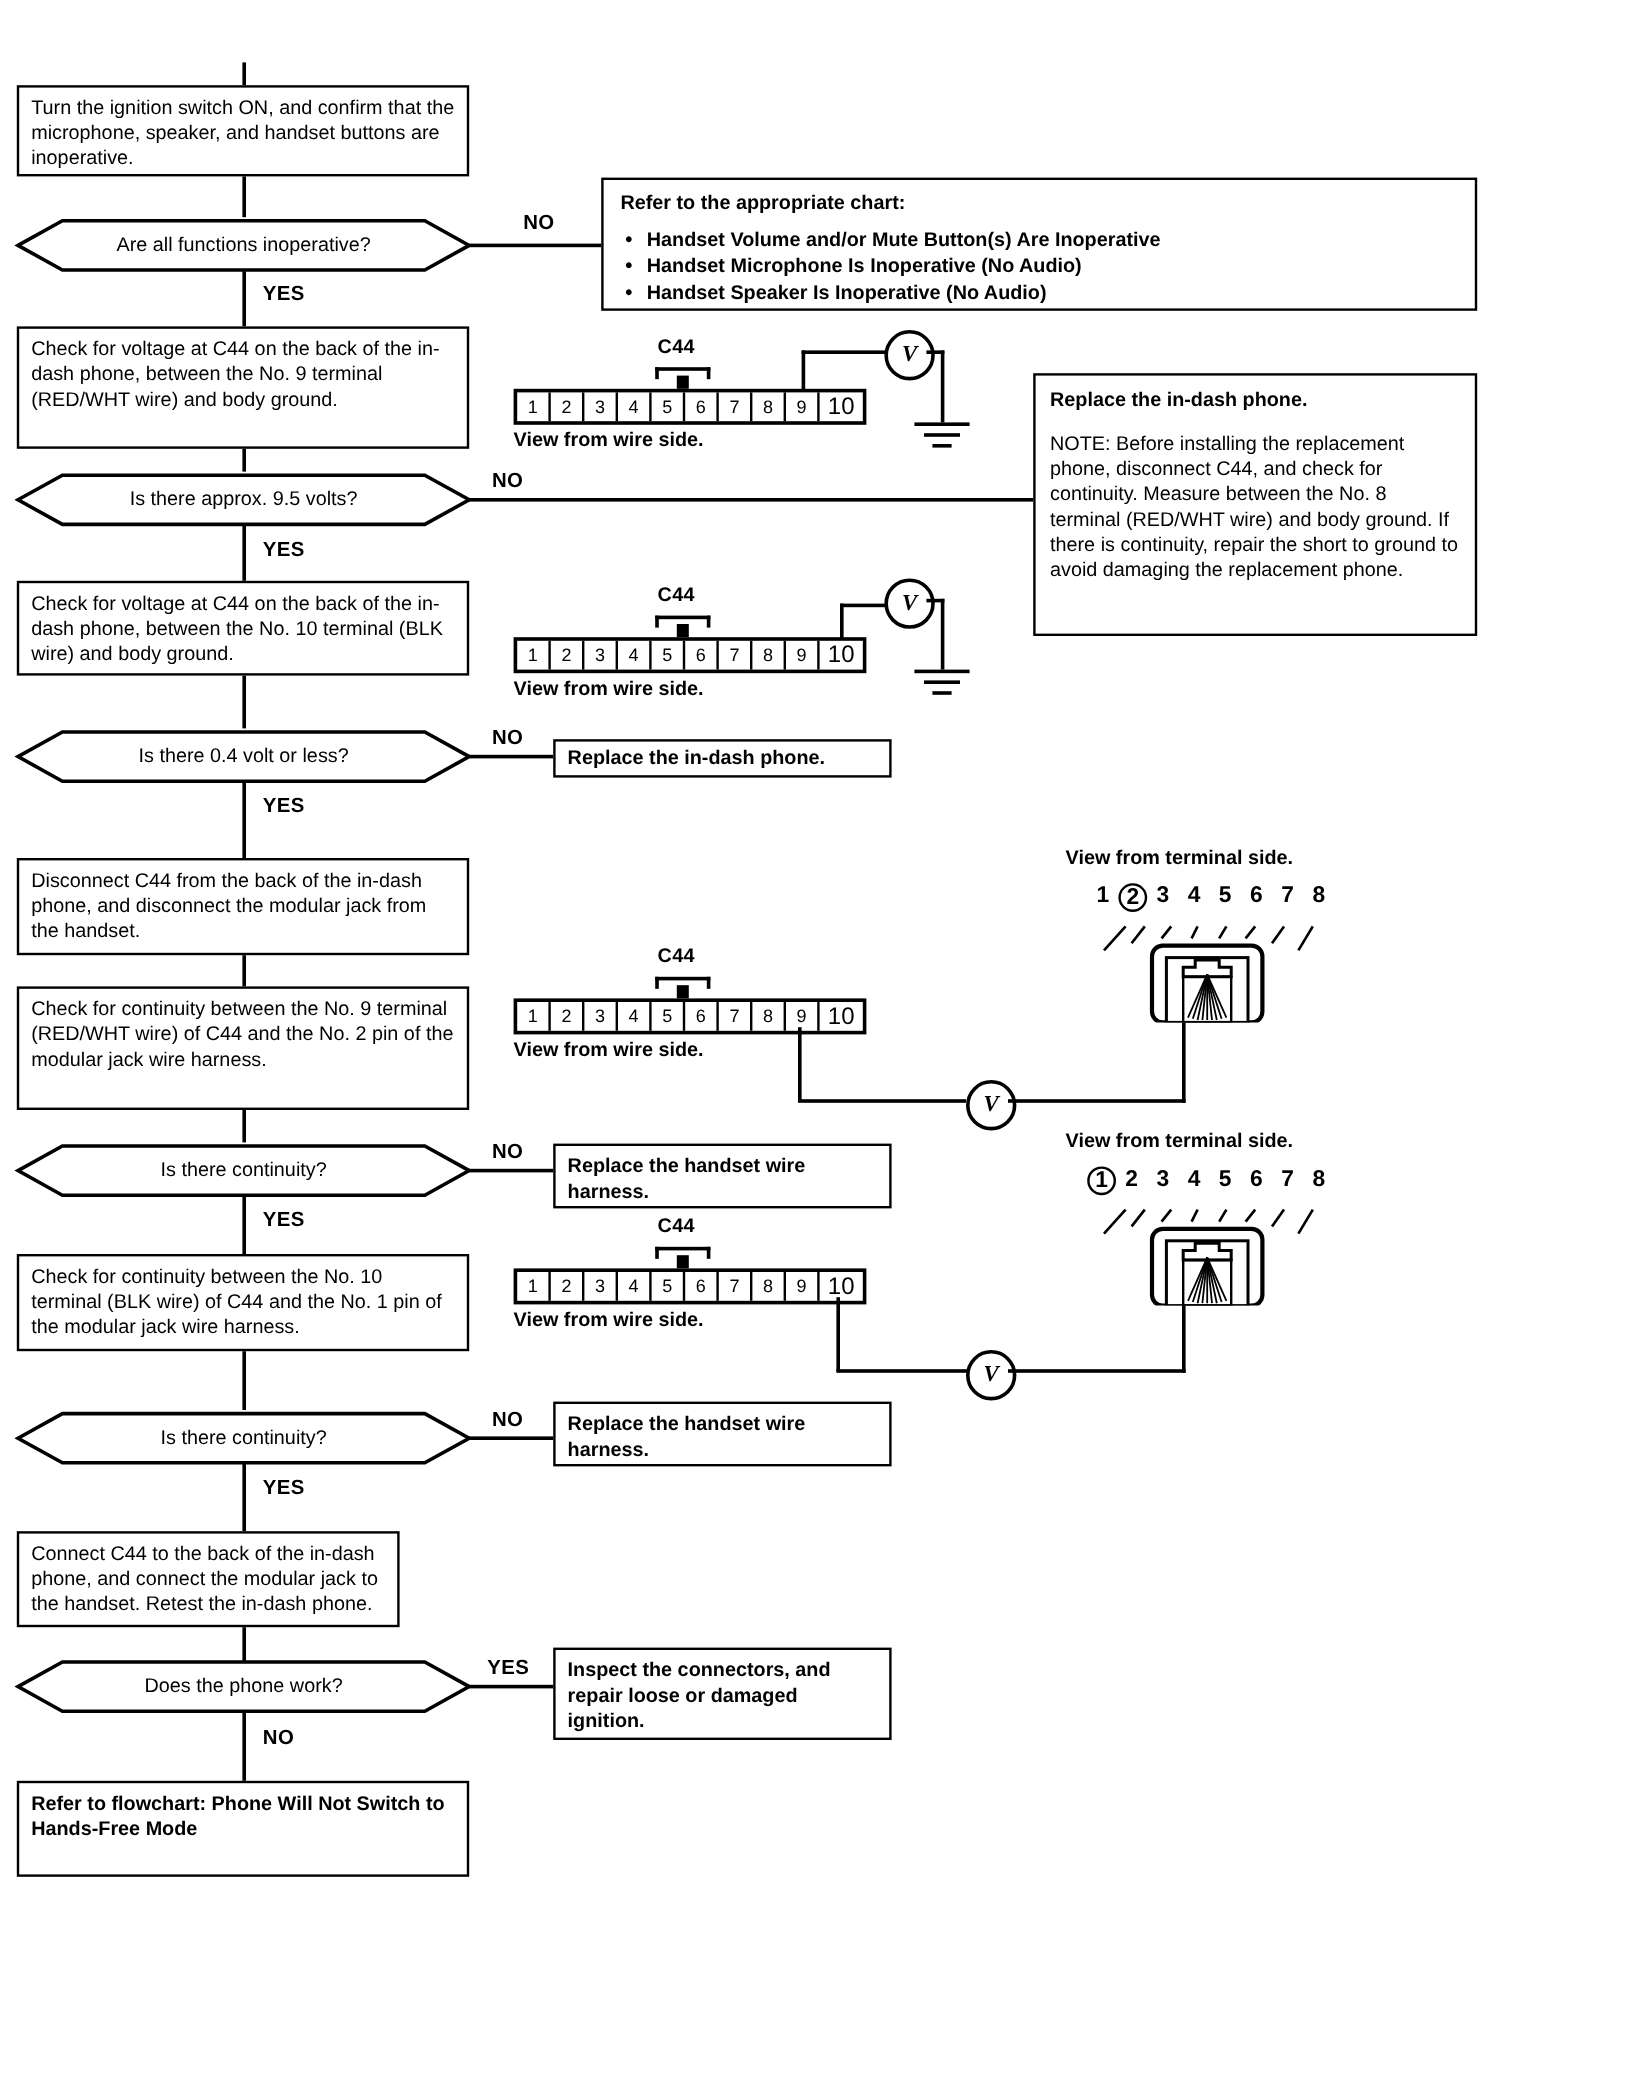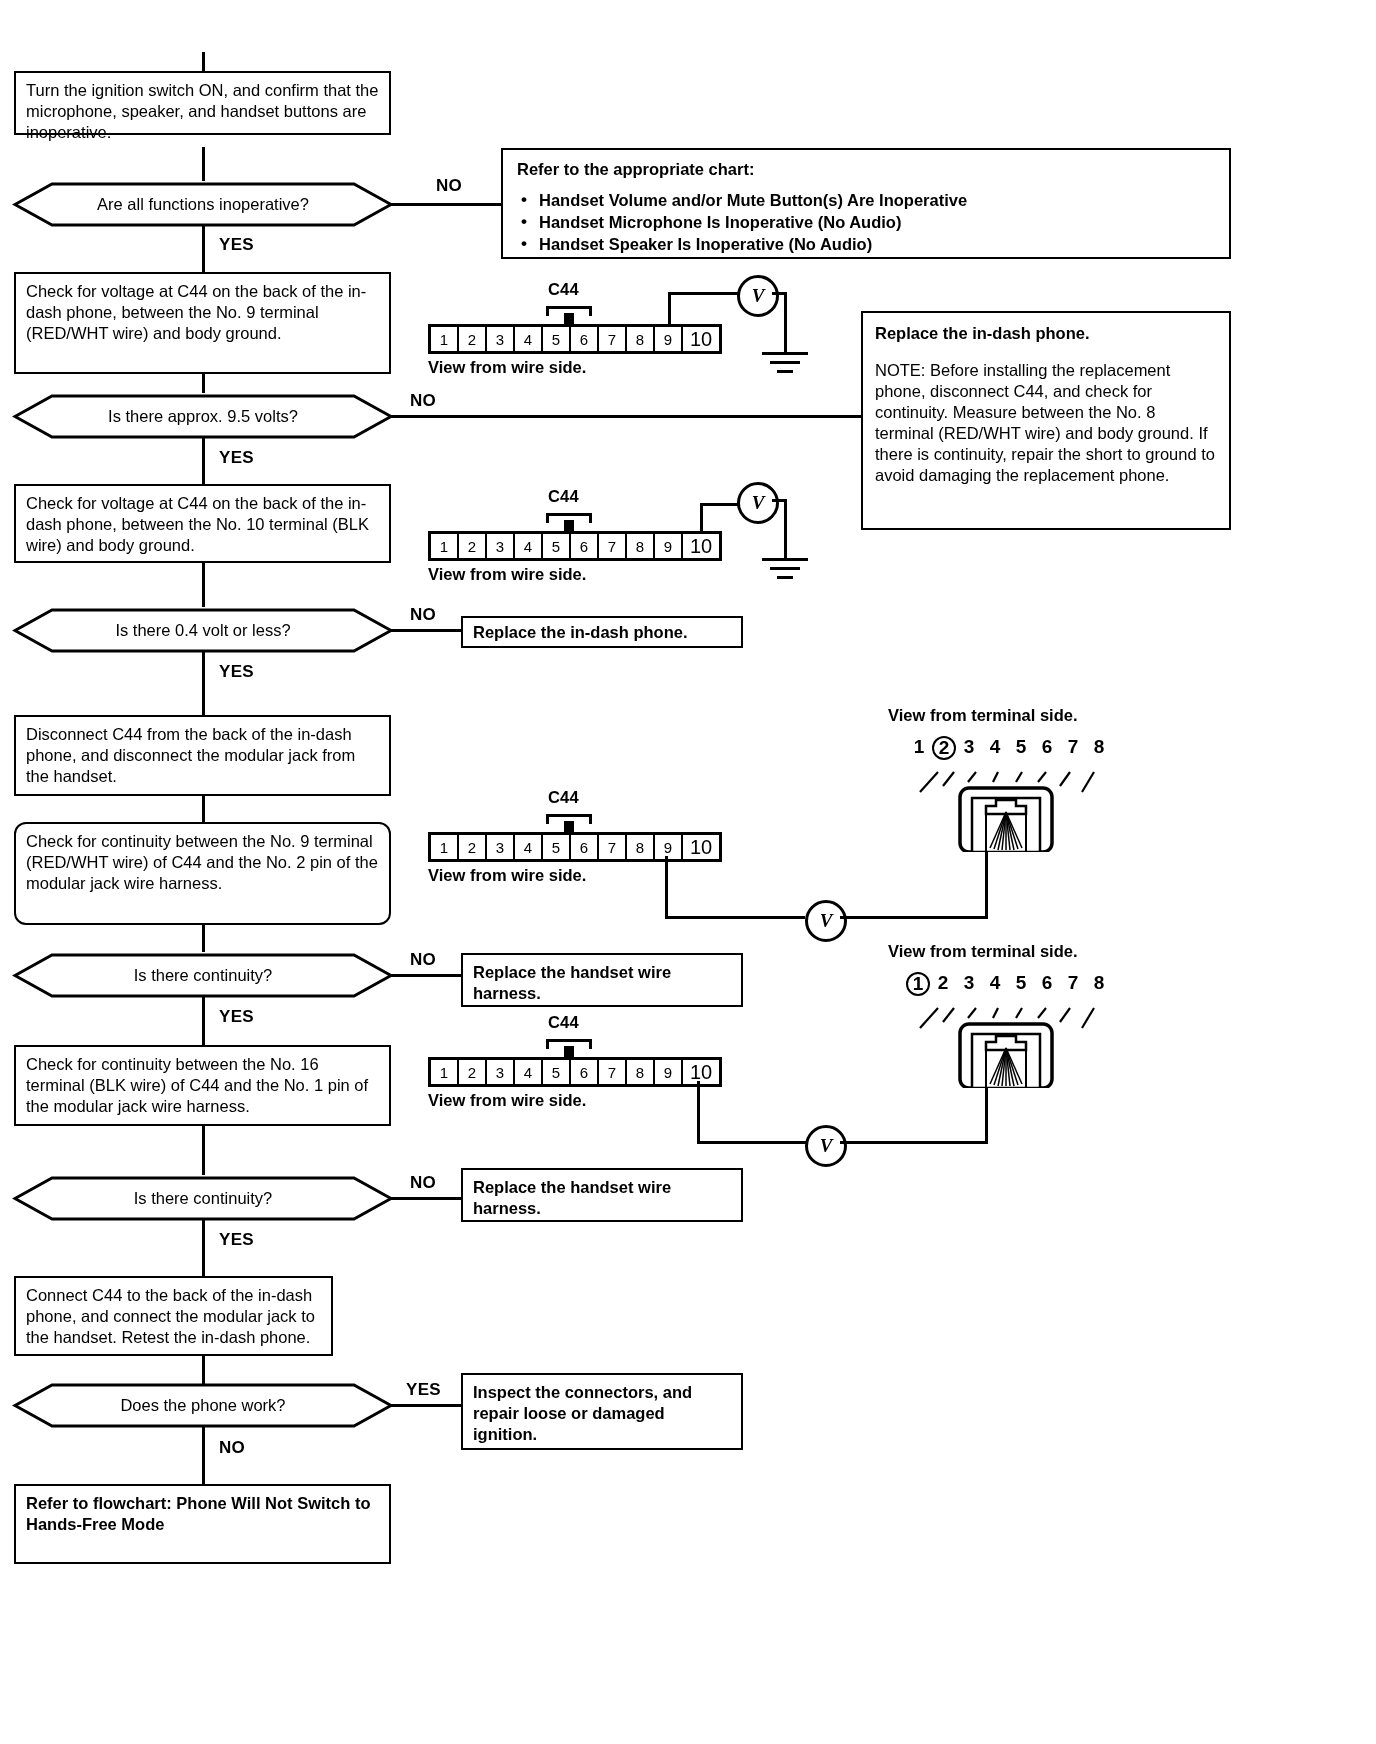--- a/index.html
+++ b/index.html
@@ -175,21 +175,21 @@
   }
 </style>
 </head>
 <body>
 
 <div id="page">
 
 
   <div class="vline" style="left:202px; top:52px; height:19px;"></div>
 
-  <div class="abs proc-box" style="left:14px; top:71px; width:377px; height:64px;">
+  <div class="abs proc-box" style="left:14px; top:71px; width:377px; height:76px;">
     <span>Turn the ignition switch ON, and confirm that the microphone, speaker, and handset buttons are inoperative.</span>
   </div>
   <div class="vline" style="left:202px; top:147px; height:34px;"></div>
 
   <div class="decision" style="left:12px; top:181px; width:382px; height:47px;">
     <svg width="382" height="47" viewBox="0 0 382 47">
       <polygon points="3,23.5 40,3 342,3 379,23.5 342,44 40,44" fill="#ffffff" stroke="#000000" stroke-width="3"></polygon>
     </svg>
     <div class="dtext">Are all functions inoperative?</div>
   </div>
@@ -317,21 +317,21 @@
 
   <div class="abs proc-box bold" style="left:461px; top:616px; width:282px; height:32px; display:flex; align-items:center;">
     <span>Replace the in-dash phone.</span>
   </div>
 
   <div class="abs proc-box" style="left:14px; top:715px; width:377px; height:81px;">
     <span>Disconnect C44 from the back of the in-dash phone, and disconnect the modular jack from the handset.</span>
   </div>
   <div class="vline" style="left:202px; top:796px; height:26px;"></div>
 
-  <div class="abs proc-box" style="left:14px; top:822px; width:377px; height:103px;border-radius:12px;">
+  <div class="abs proc-box" style="left:14px; top:822px; width:377px; height:103px;">
     <span>Check for continuity between the No. 9 terminal (RED/WHT wire) of C44 and the No. 2 pin of the modular jack wire harness.</span>
   </div>
   <div class="vline" style="left:202px; top:925px; height:27px;"></div>
 
   <div class="conn-wrap" style="left:428px; top:788px; width:340px; height:100px;">
     <div class="conn-label" style="left:120px; top:0px;">C44</div>
     <div class="conn-tab" style="left:118px; top:26px; width:46px; height:10px;"></div>
     <div class="conn-tab-stem" style="left:136px; top:33px; width:10px; height:12px;"></div>
     <div class="pin-row" style="left:0px; top:44px;">
       <div class="pin">1</div>
@@ -411,21 +411,21 @@
   <div class="hline" style="left:391px; top:974px; width:70px;"></div>
   <div class="branch-label" style="left:410px; top:950px;">NO</div>
   <div class="vline" style="left:202px; top:997px; height:48px;"></div>
   <div class="branch-label" style="left:219px; top:1007px;">YES</div>
 
   <div class="abs proc-box bold" style="left:461px; top:953px; width:282px; height:54px;">
     <span>Replace the handset wire harness.</span>
   </div>
 
   <div class="abs proc-box" style="left:14px; top:1045px; width:377px; height:81px;">
-    <span>Check for continuity between the No. 16 terminal (BLK wire) of C44 and the No. 1 pin of the modular jack wire harness.</span>
+    <span>Check for continuity between the No. 10 terminal (BLK wire) of C44 and the No. 1 pin of the modular jack wire harness.</span>
   </div>
   <div class="vline" style="left:202px; top:1126px; height:49px;"></div>
 
   <div class="conn-wrap" style="left:428px; top:1013px; width:340px; height:100px;">
     <div class="conn-label" style="left:120px; top:0px;">C44</div>
     <div class="conn-tab" style="left:118px; top:26px; width:46px; height:10px;"></div>
     <div class="conn-tab-stem" style="left:136px; top:33px; width:10px; height:12px;"></div>
     <div class="pin-row" style="left:0px; top:44px;">
       <div class="pin">1</div>
       <div class="pin">2</div>

